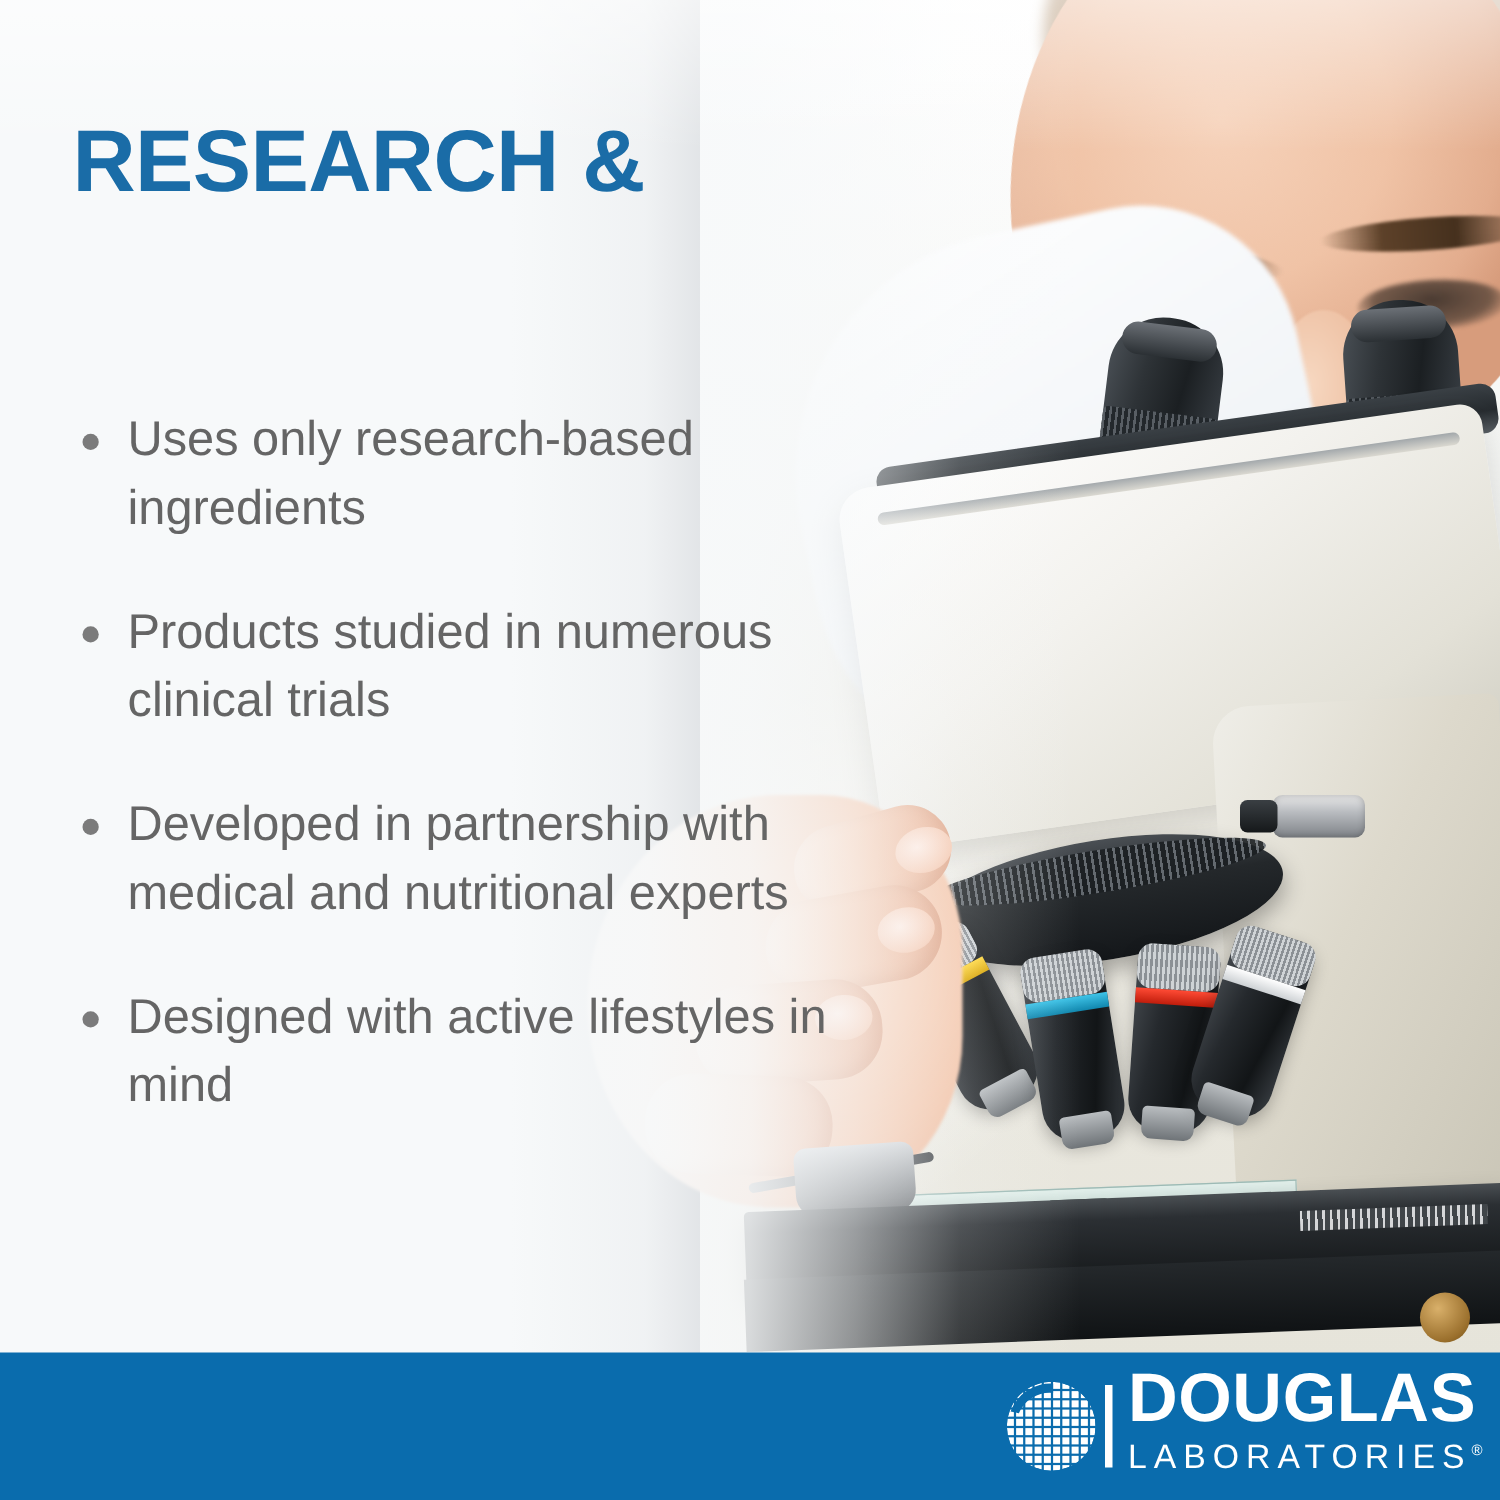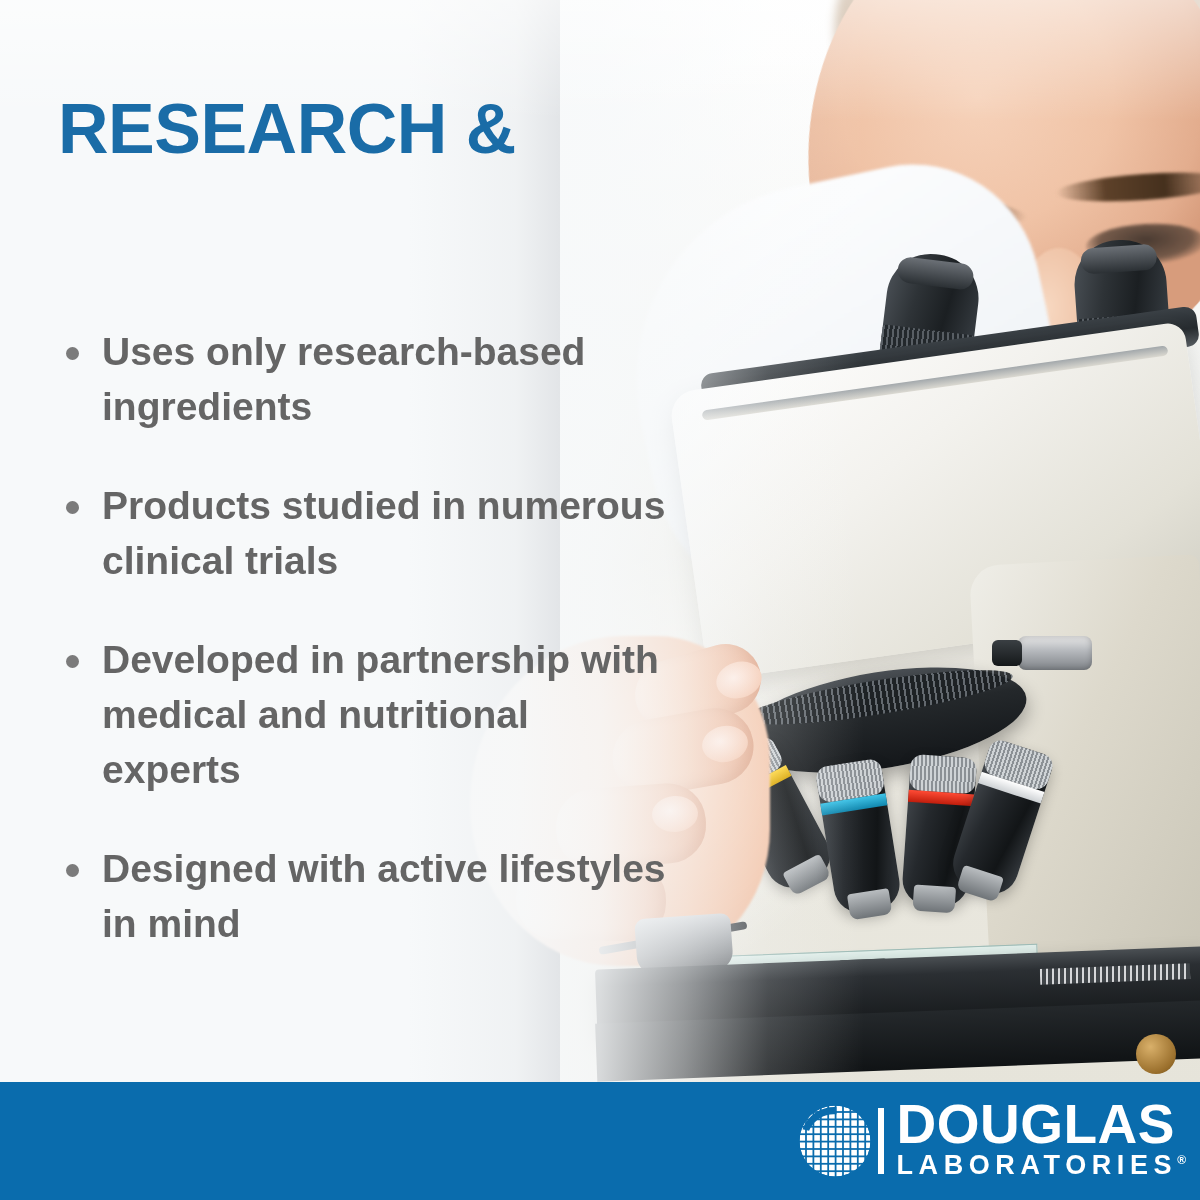--- a/index.html
+++ b/index.html
@@ -382,21 +382,20 @@
     margin: 0;
     padding: 0;
   }
   .bullet {
     position: relative;
     padding-left: 44px;
     margin-bottom: 44px;
     font-size: 39px;
     line-height: 55px;
     color: #656565;
-    font-weight: bold;
   }
   .bullet:last-child { margin-bottom: 0; }
   .bullet .dot {
     position: absolute;
     left: 8px;
     top: 23px;
     width: 13px;
     height: 13px;
     background: #7b7b7b;
     border-radius: 50%;
@@ -439,22 +438,22 @@
     color: #ffffff;
   }
   .brand-line1 {
     font-size: 55px;
     line-height: 44px;
     font-weight: bold;
     letter-spacing: 0.5px;
   }
   .brand-line2 {
     font-size: 27px;
-    line-height: 29px;
-    font-weight: bold;
+    line-height: 41px;
+    font-weight: normal;
     letter-spacing: 5.6px;
     position: relative;
   }
   .brand-line2 .reg {
     font-size: 12px;
     vertical-align: super;
     letter-spacing: 0;
   }
 </style>
 </head>

